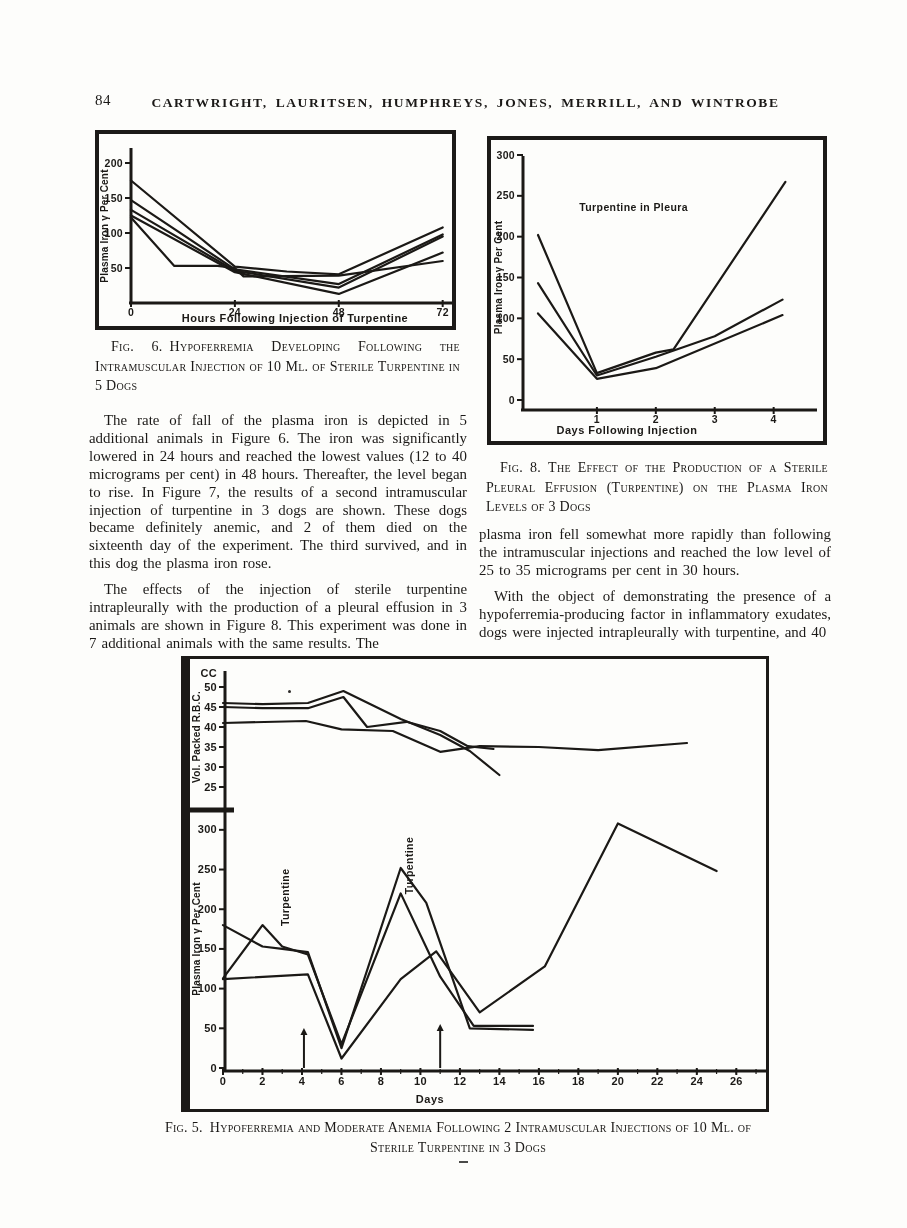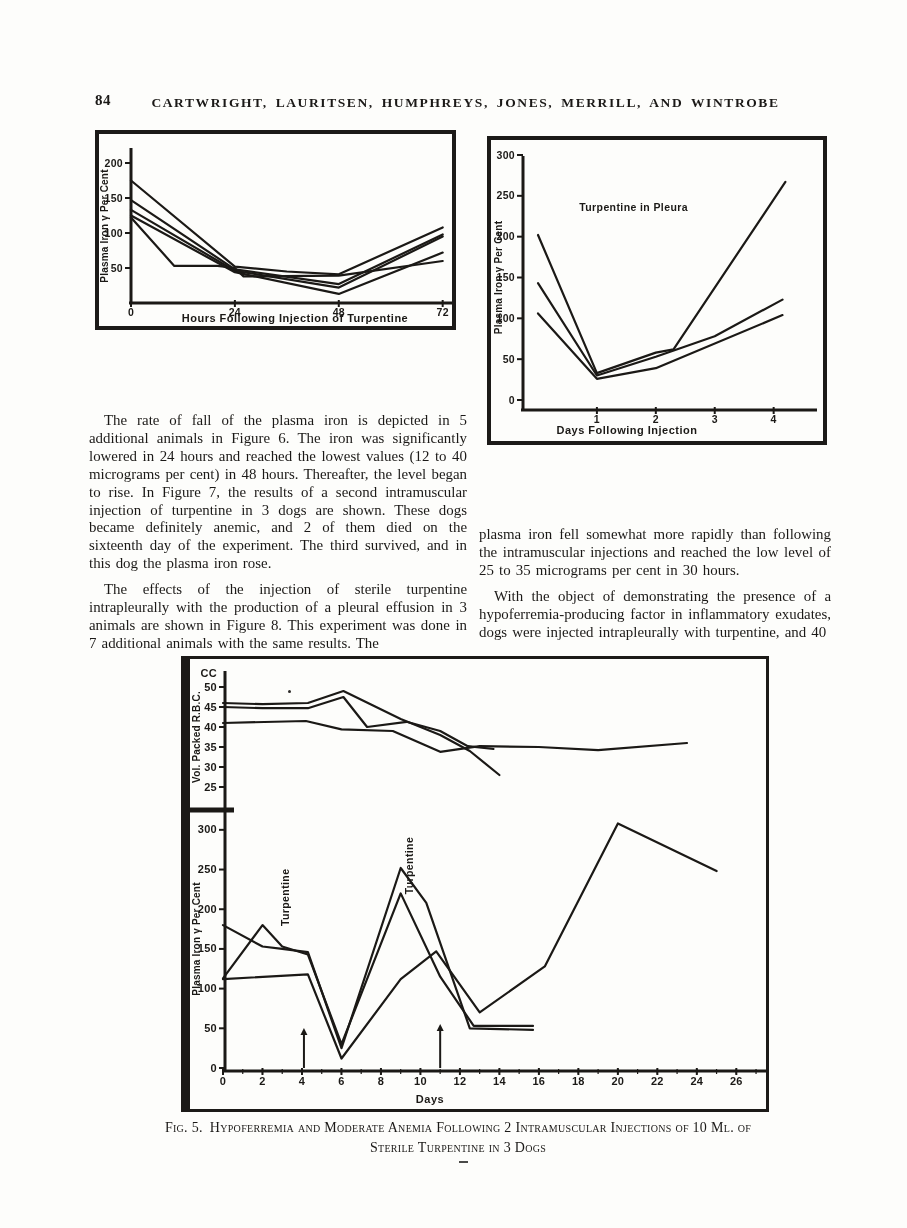--- a/index.html
+++ b/index.html
@@ -1,18 +1,18 @@
 <!DOCTYPE html>
 <html><head>
 <meta charset="utf-8">
 <style>
   html,body{margin:0;padding:0;background:#e9e9e7;}
   .page{position:relative;width:907px;height:1228px;margin:0 auto;background:#fdfdfb;
         font-family:"Liberation Serif",serif;color:#1b1917;overflow:hidden;}
-  .pagenum{position:absolute;left:95px;top:92px;font-size:15px;font-weight:bold;letter-spacing:.5px;}
+  .pagenum{position:absolute;left:95px;top:92px;font-size:15px;font-weight:normal;letter-spacing:.5px;}
   .runhead{position:absolute;left:0;right:0;top:95px;padding-left:24px;text-align:center;
            font-size:13.5px;font-weight:bold;letter-spacing:1.6px;word-spacing:3px;}
   .figure{position:absolute;box-sizing:border-box;border:4px solid #1c1a18;background:#fdfdfb;}
   .chart{position:absolute;left:0;top:0;width:100%;height:100%;}
   #fig6{left:95px;top:130px;width:361px;height:200px;}
   #fig8{left:487px;top:136px;width:340px;height:309px;}
   #fig7{left:181px;top:656px;width:588px;height:456px;border-width:3px;border-left-width:9px;}
   .caption{position:absolute;font-size:14px;line-height:19.5px;font-variant:small-caps;
            letter-spacing:.3px;text-align:justify;}
   .caption .capfig{margin-right:7px;}
@@ -56,20 +56,23 @@
           <text x="24" y="67.50000000000001" fill="#1b1916" font-family="&quot;Liberation Sans&quot;,sans-serif" font-weight="700" font-size="10.5" text-anchor="end" letter-spacing="0.3">150</text>
           <line x1="26" y1="29" x2="32" y2="29" stroke="#1b1916" stroke-width="2"></line>
           <text x="24" y="32.5" fill="#1b1916" font-family="&quot;Liberation Sans&quot;,sans-serif" font-weight="700" font-size="10.5" text-anchor="end" letter-spacing="0.3">200</text>
           <text x="9" y="92" fill="#1b1916" font-family="&quot;Liberation Sans&quot;,sans-serif" font-weight="700" font-size="10" text-anchor="middle" letter-spacing="0.2" transform="rotate(-90 9 92)">Plasma Iron γ Per Cent</text>
           <polyline points="32.0,46.5 135.9,132.6 187.8,137.5 239.8,140.3 343.7,93.4" fill="none" stroke="#1b1916" stroke-width="2.2" stroke-linejoin="round" stroke-linecap="round"></polyline>
           <polyline points="32.0,66.1 135.9,135.4 239.8,150.1 343.7,100.4" fill="none" stroke="#1b1916" stroke-width="2.2" stroke-linejoin="round" stroke-linecap="round"></polyline>
           <polyline points="32.0,75.9 135.9,136.8 239.8,153.6 343.7,102.5" fill="none" stroke="#1b1916" stroke-width="2.2" stroke-linejoin="round" stroke-linecap="round"></polyline>
           <polyline points="32.0,81.5 135.9,138.2 239.8,159.9 343.7,118.6" fill="none" stroke="#1b1916" stroke-width="2.2" stroke-linejoin="round" stroke-linecap="round"></polyline>
           <polyline points="32.0,83.6 75.3,131.9 118.6,131.9 135.9,134.0 144.5,142.4 239.8,141.7 343.7,127.0" fill="none" stroke="#1b1916" stroke-width="2.2" stroke-linejoin="round" stroke-linecap="round"></polyline>
         </svg></div>
+  </div>
+  <div class="caption" id="cap6">
+    <span class="capfig">Fig. 6.</span><span>Hypoferremia Developing Following the Intramuscular Injection of 10 Ml. of Sterile Turpentine in 5 Dogs</span>
   </div>
 
   <div class="col" id="leftcol">
     <p class="indent">The rate of fall of the plasma iron is depicted in 5 additional animals in Figure 6. The iron was significantly lowered in 24 hours and reached the lowest values (12 to 40 micrograms per cent) in 48 hours. Thereafter, the level began to rise. In Figure 7, the results of a second intramuscular injection of turpentine in 3 dogs are shown. These dogs became definitely anemic, and 2 of them died on the sixteenth day of the experiment. The third survived, and in this dog the plasma iron rose.</p>
     <p class="indent">The effects of the injection of sterile turpentine intrapleurally with the production of a pleural effusion in 3 animals are shown in Figure 8. This experiment was done in 7 additional animals with the same results. The</p>
   </div>
 
   <div class="figure" id="fig8">
     <div class="chart"><svg width="332" height="301">
           <line x1="32" y1="16" x2="32" y2="270" stroke="#1b1916" stroke-width="3"></line>
@@ -96,20 +99,23 @@
           <line x1="26" y1="55.833333333333314" x2="32" y2="55.833333333333314" stroke="#1b1916" stroke-width="2"></line>
           <text x="24" y="59.333333333333314" fill="#1b1916" font-family="&quot;Liberation Sans&quot;,sans-serif" font-weight="700" font-size="10.5" text-anchor="end" letter-spacing="0.3">250</text>
           <line x1="26" y1="15" x2="32" y2="15" stroke="#1b1916" stroke-width="2"></line>
           <text x="24" y="18.5" fill="#1b1916" font-family="&quot;Liberation Sans&quot;,sans-serif" font-weight="700" font-size="10.5" text-anchor="end" letter-spacing="0.3">300</text>
           <text x="11" y="137.5" fill="#1b1916" font-family="&quot;Liberation Sans&quot;,sans-serif" font-weight="700" font-size="10" text-anchor="middle" letter-spacing="0.2" transform="rotate(-90 11 137.5)">Plasma Iron γ Per Cent</text>
           <text x="88.23913043478261" y="70.53333333333333" fill="#1b1916" font-family="&quot;Liberation Sans&quot;,sans-serif" font-weight="700" font-size="10.5" text-anchor="start" letter-spacing="0.4">Turpentine in Pleura</text>
           <polyline points="47.0,95.0 105.9,233.1 164.8,212.6 182.5,209.4 294.4,41.9" fill="none" stroke="#1b1916" stroke-width="2.2" stroke-linejoin="round" stroke-linecap="round"></polyline>
           <polyline points="47.0,143.2 105.9,235.5 164.8,216.7 223.7,196.3 291.5,159.6" fill="none" stroke="#1b1916" stroke-width="2.2" stroke-linejoin="round" stroke-linecap="round"></polyline>
           <polyline points="47.0,173.4 105.9,238.8 164.8,228.2 291.5,175.1" fill="none" stroke="#1b1916" stroke-width="2.2" stroke-linejoin="round" stroke-linecap="round"></polyline>
         </svg></div>
+  </div>
+  <div class="caption" id="cap8">
+    <span class="capfig">Fig. 8.</span><span>The Effect of the Production of a Sterile Pleural Effusion (Turpentine) on the Plasma Iron Levels of 3 Dogs</span>
   </div>
 
   <div class="col" id="rightcol">
     <p>plasma iron fell somewhat more rapidly than following the intramuscular injections and reached the low level of 25 to 35 micrograms per cent in 30 hours.</p>
     <p class="indent">With the object of demonstrating the presence of a hypoferremia-producing factor in inflammatory exudates, dogs were injected intrapleurally with turpentine, and 40</p>
   </div>
 
   <div class="figure" id="fig7">
     <div class="chart"><svg width="576" height="450">
           <line x1="35" y1="12" x2="35" y2="412" stroke="#1b1916" stroke-width="3"></line>

